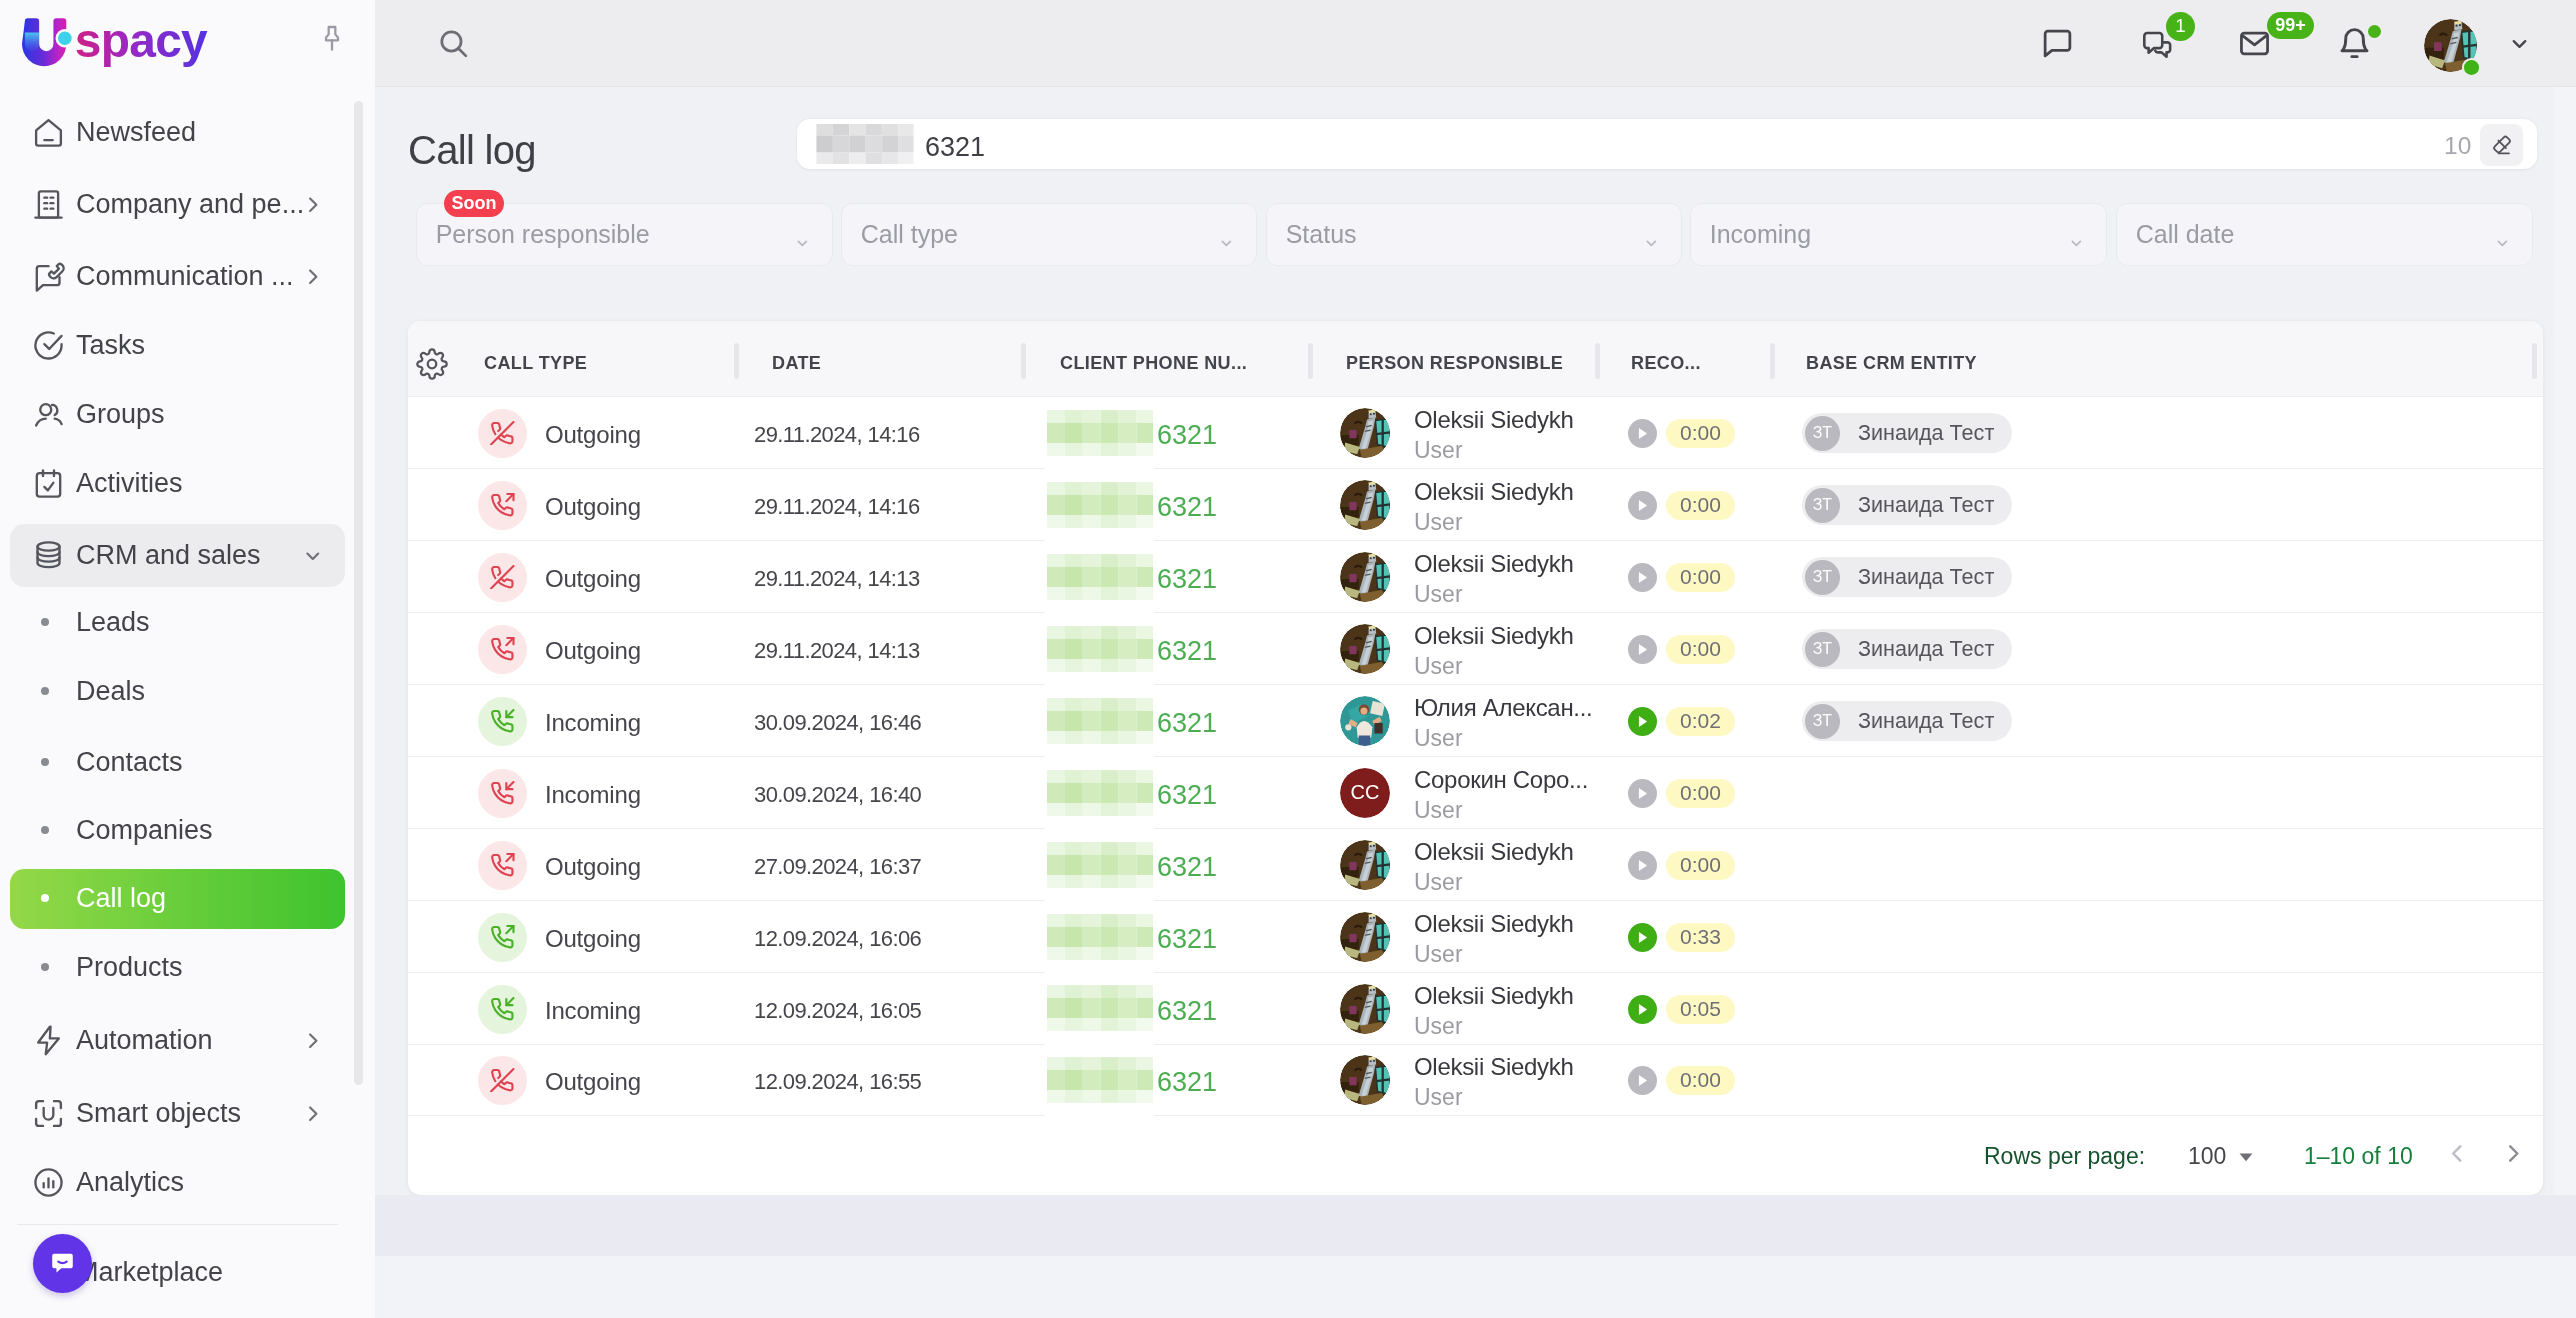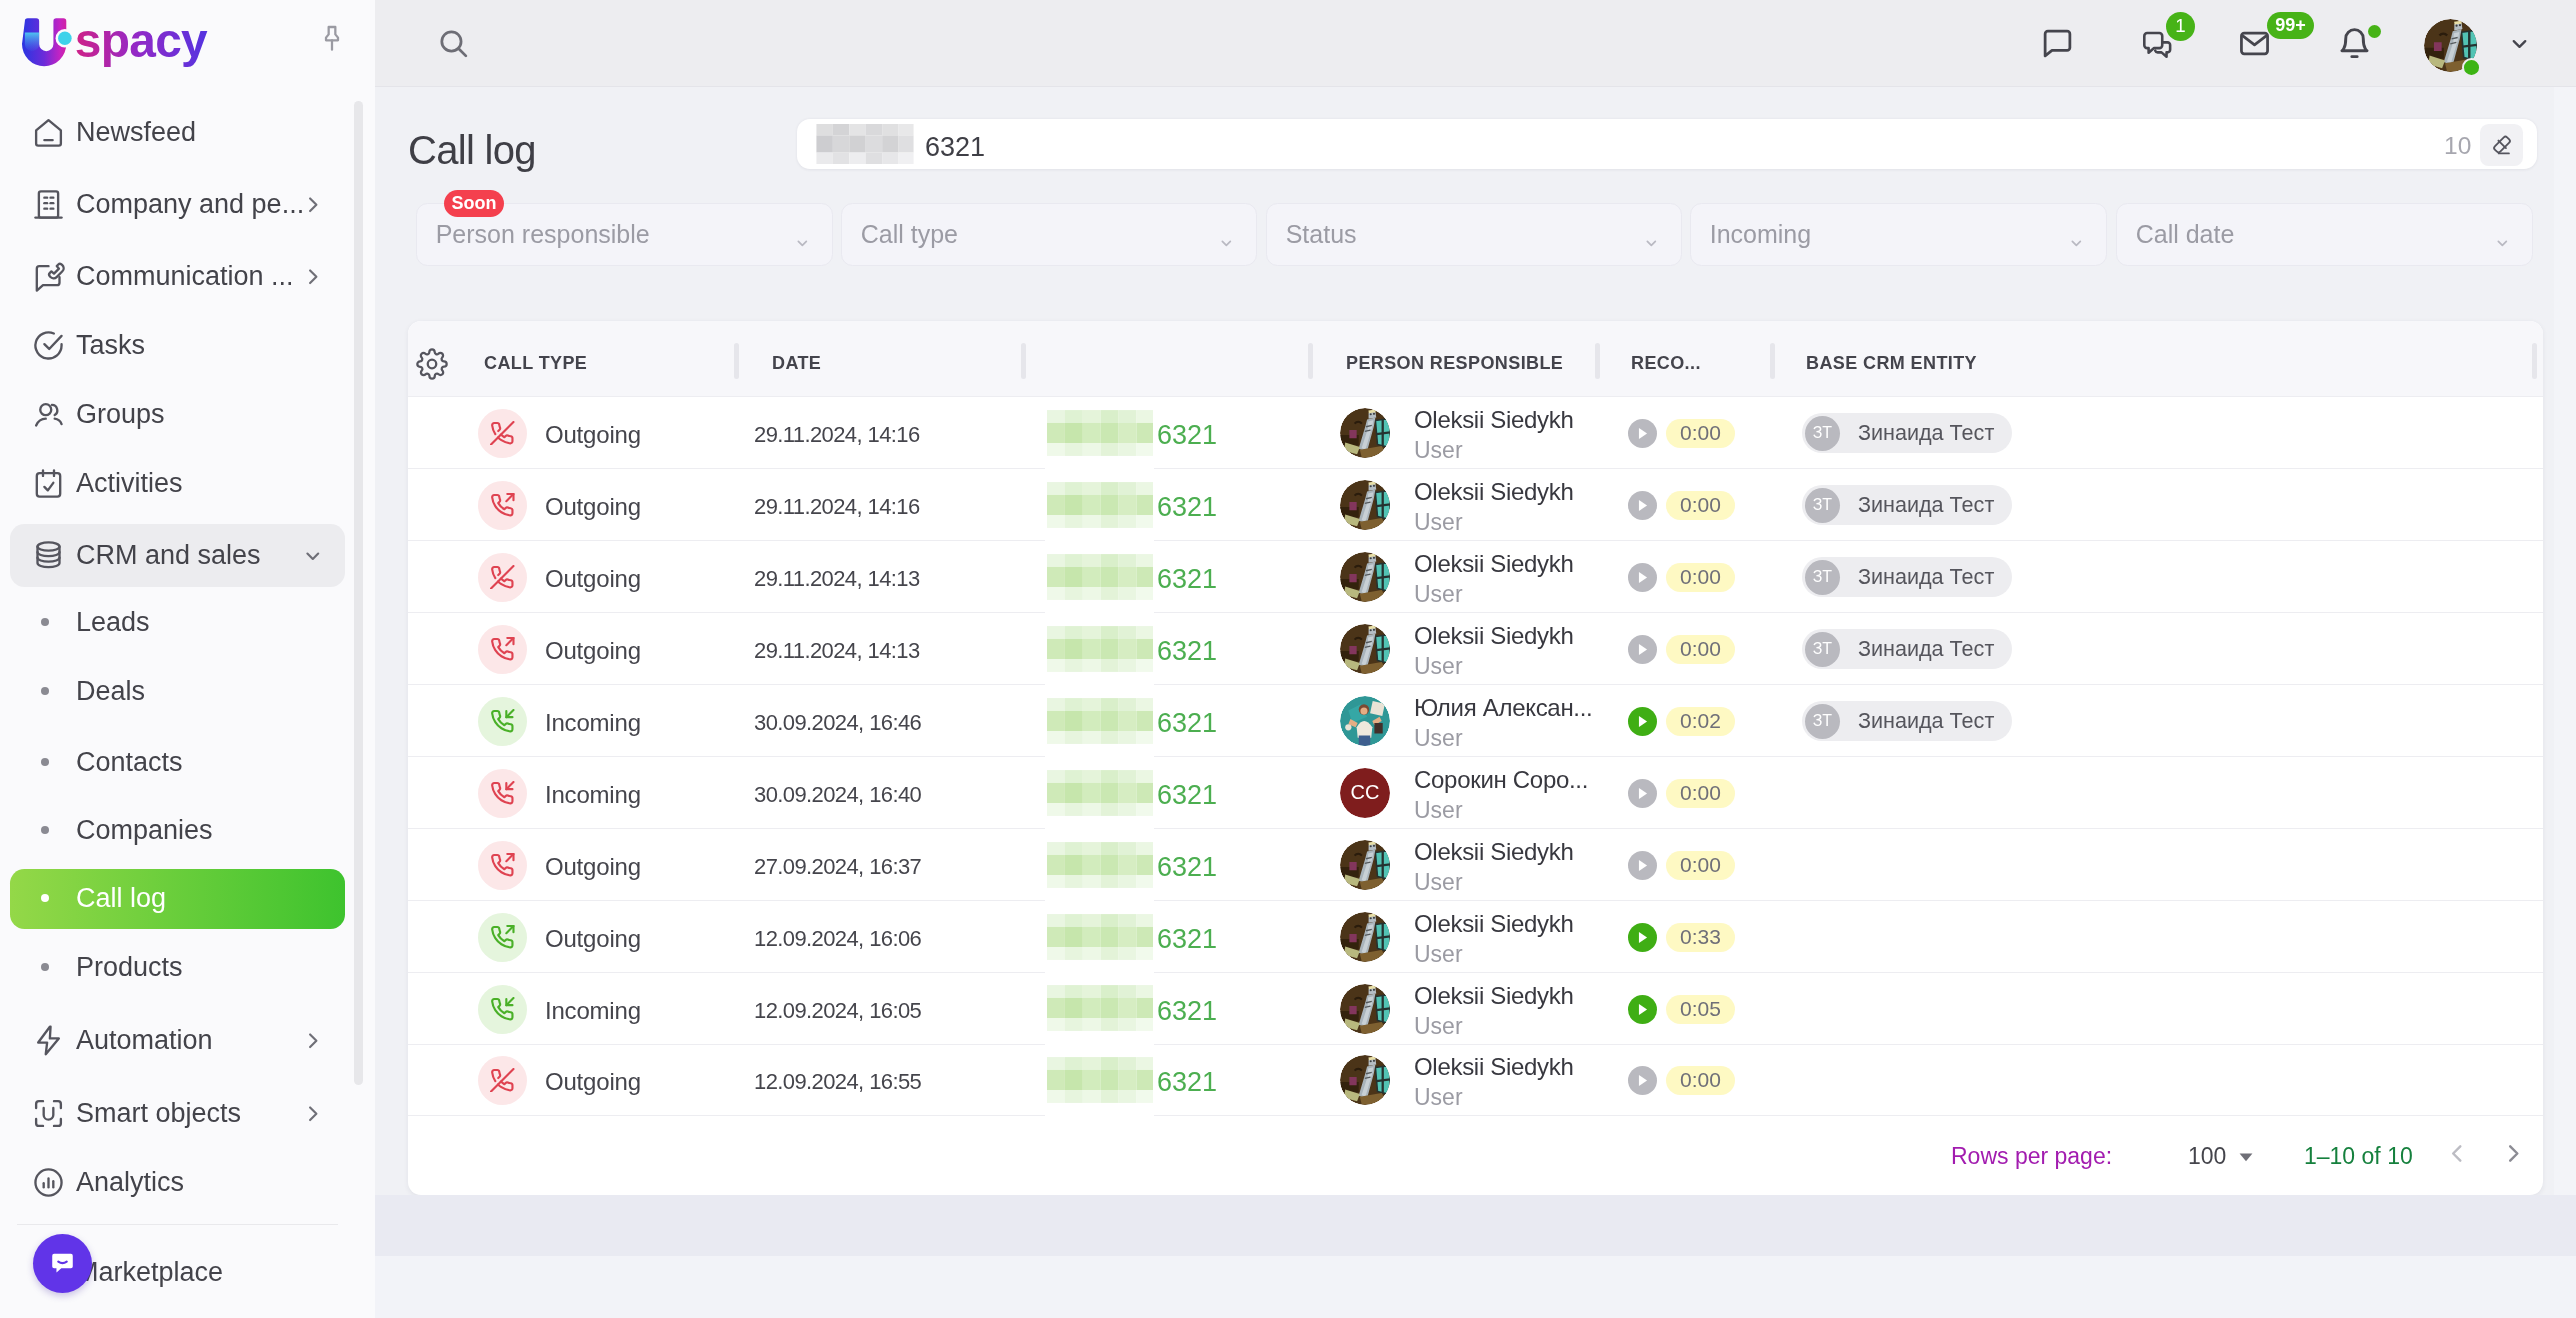--- a/index.html
+++ b/index.html
@@ -311,20 +311,21 @@
   </div>
 <div class="a" style="left:444px;top:190px;width:60px;height:27px;border-radius:13.7px;background:#f4404e;color:#fff;font-size:18px;font-weight:bold;display:flex;align-items:center;justify-content:center;z-index:3">Soon</div>
 <div class="a" id="card" style="left:408px;top:321px;width:2135px;height:874px;background:#fff;border-radius:13px;box-shadow:0 1.4px 5.8px rgba(40,40,70,.07)">
 <div class="a" style="left:0;top:0;width:2135px;height:76px;background:#f7f7fa;border-radius:13px 13px 0 0;border-bottom:1.4px solid #ededf1"></div>
 <div class="a" style="left:8px;top:27px"><svg width="32" height="32" viewBox="0 0 24 24" fill="none" stroke="#55555e" stroke-width="1.7" stroke-linecap="round" stroke-linejoin="round" style="">
         <circle cx="12" cy="12" r="3.2"></circle>
         <path d="M19.4 15a1.65 1.65 0 0 0 .33 1.82l.06.06a2 2 0 0 1 0 2.83 2 2 0 0 1-2.83 0l-.06-.06a1.65 1.65 0 0 0-1.82-.33 1.65 1.65 0 0 0-1 1.51V21a2 2 0 0 1-2 2 2 2 0 0 1-2-2v-.09A1.65 1.65 0 0 0 9 19.4a1.65 1.65 0 0 0-1.82.33l-.06.06a2 2 0 0 1-2.83 0 2 2 0 0 1 0-2.83l.06-.06a1.65 1.65 0 0 0 .33-1.82 1.65 1.65 0 0 0-1.51-1H3a2 2 0 0 1-2-2 2 2 0 0 1 2-2h.09A1.65 1.65 0 0 0 4.6 9a1.65 1.65 0 0 0-.33-1.82l-.06-.06a2 2 0 0 1 0-2.83 2 2 0 0 1 2.83 0l.06.06a1.65 1.65 0 0 0 1.82.33H9a1.65 1.65 0 0 0 1-1.51V3a2 2 0 0 1 2-2 2 2 0 0 1 2 2v.09a1.65 1.65 0 0 0 1 1.51 1.65 1.65 0 0 0 1.82-.33l.06-.06a2 2 0 0 1 2.83 0 2 2 0 0 1 0 2.83l-.06.06a1.65 1.65 0 0 0-.33 1.82V9a1.65 1.65 0 0 0 1.51 1H21a2 2 0 0 1 2 2 2 2 0 0 1-2 2h-.09a1.65 1.65 0 0 0-1.51 1z"></path>
       </svg></div>
 <div class="hc" style="left:76px">CALL TYPE</div>
 <div class="hc" style="left:364px">DATE</div>
+<div class="hc" style="left:652px">CLIENT PHONE NU...</div>
 <div class="hc" style="left:938px">PERSON RESPONSIBLE</div>
 <div class="hc" style="left:1223px">RECO...</div>
 <div class="hc" style="left:1398px">BASE CRM ENTITY</div>
 <div class="hsep" style="left:326px"></div>
 <div class="hsep" style="left:613px"></div>
 <div class="hsep" style="left:900px"></div>
 <div class="hsep" style="left:1187px"></div>
 <div class="hsep" style="left:1362px"></div>
 <div class="hsep" style="left:2124px"></div>
 <div class="row" style="top:76px">
@@ -990,21 +991,21 @@
         <rect x="75" y="18" width="25" height="28" fill="#cae8b2"></rect>
         <rect x="75" y="46" width="25" height="18" fill="#e3f3d8"></rect>
         <rect x="100" y="0" width="25" height="18" fill="#e1f2d6"></rect>
         <rect x="100" y="18" width="25" height="28" fill="#d6edc2"></rect>
         <rect x="100" y="46" width="25" height="18" fill="#e9f6e1"></rect>
         <rect x="125" y="0" width="23" height="18" fill="#ebf7e3"></rect>
         <rect x="125" y="18" width="23" height="28" fill="#cde9b6"></rect>
         <rect x="125" y="46" width="23" height="18" fill="#f1faec"></rect>
       </svg></div>
 <div class="a ph" style="top:746px;z-index:2">6321</div>
-<div class="a" style="left:1543px;top:822px;font-size:23px;color:#a21caf">Rows per page:</div>
+<div class="a" style="left:1576px;top:822px;font-size:23px;color:#14532d">Rows per page:</div>
 <div class="a" style="left:1780px;top:822px;font-size:23px;color:#45454c">100</div>
 <div class="a" style="left:1830px;top:831px"><svg width="16" height="10" viewBox="0 0 22 14">
         <path d="M2 2h18L11 13z" fill="#6f6f77"></path>
       </svg></div>
 <div class="a" style="left:1896px;top:822px;font-size:23px;color:#15803d">1–10 of 10</div>
 <div class="a" style="left:2037px;top:818px"><svg width="24.5" height="29" viewBox="0 0 24 24" fill="none" stroke="#bcbcc3" stroke-width="2.4" stroke-linecap="round" stroke-linejoin="round" style="">
         <polyline points="15 5 8 12 15 19"></polyline>
       </svg></div>
 <div class="a" style="left:2093px;top:818px"><svg width="24.5" height="29" viewBox="0 0 24 24" fill="none" stroke="#8c8c94" stroke-width="2.4" stroke-linecap="round" stroke-linejoin="round" style="">
         <polyline points="9 5 16 12 9 19"></polyline>

